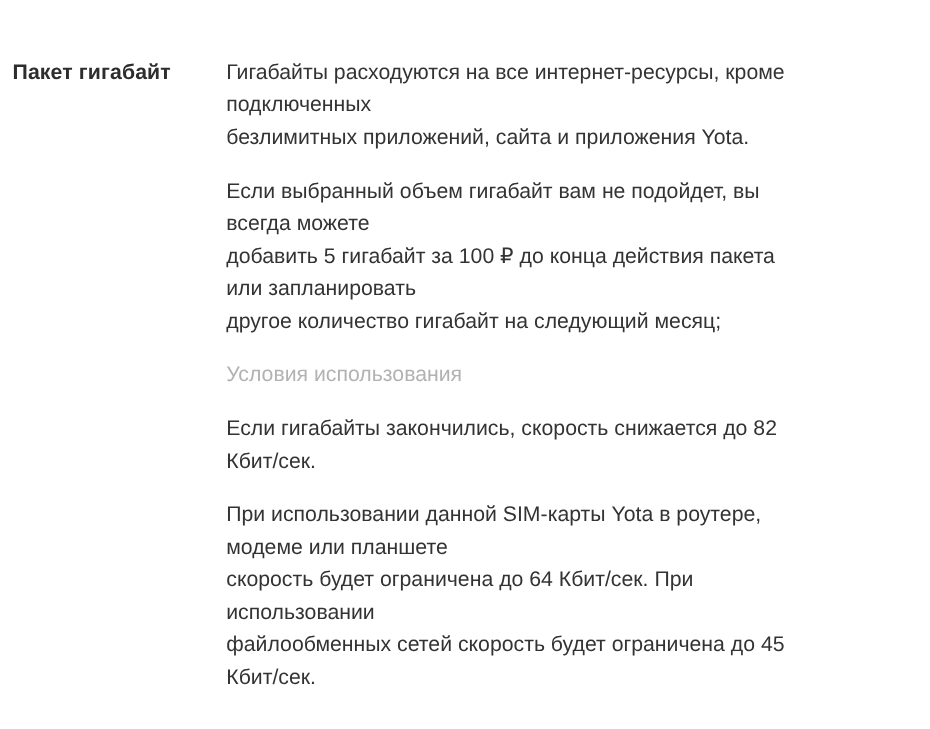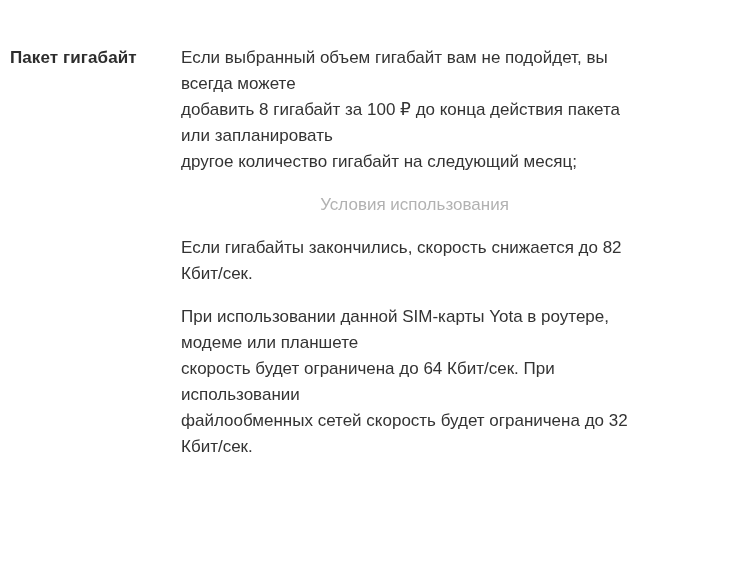--- a/index.html
+++ b/index.html
@@ -48,45 +48,46 @@
     font-weight: 400;
     color: #333333;
     white-space: pre-line;
   }
   .content-col h4 {
     margin: 0 0 17px 0;
     font-size: 17px;
     line-height: 26px;
     font-weight: 400;
     color: #b2b2b2;
-    text-align: center;
   }
 </style>
 </head>
 <body>
 
 <div class="page">
   <div class="row">
 
     <div class="label-col">
       <h3>Пакет гигабайт</h3>
     </div>
 
     <div class="content-col">
+      <p>Гигабайты расходуются на все интернет-ресурсы, кроме подключенных
+безлимитных приложений, сайта и приложения Yota.</p>
 
       <p>Если выбранный объем гигабайт вам не подойдет, вы всегда можете
-добавить 8 гигабайт за 100 ₽ до конца действия пакета или запланировать
+добавить 5 гигабайт за 100 ₽ до конца действия пакета или запланировать
 другое количество гигабайт на следующий месяц;</p>
 
       <h4>Условия использования</h4>
 
 
       <p>Если гигабайты закончились, скорость снижается до 82 Кбит/сек.</p>
 
 
       <p>При использовании данной SIM-карты Yota в роутере, модеме или планшете
 скорость будет ограничена до 64 Кбит/сек. При использовании
-файлообменных сетей скорость будет ограничена до 32 Кбит/сек.</p>
+файлообменных сетей скорость будет ограничена до 45 Кбит/сек.</p>
 
     </div>
 
   </div>
 </div>
 
 </body></html>

